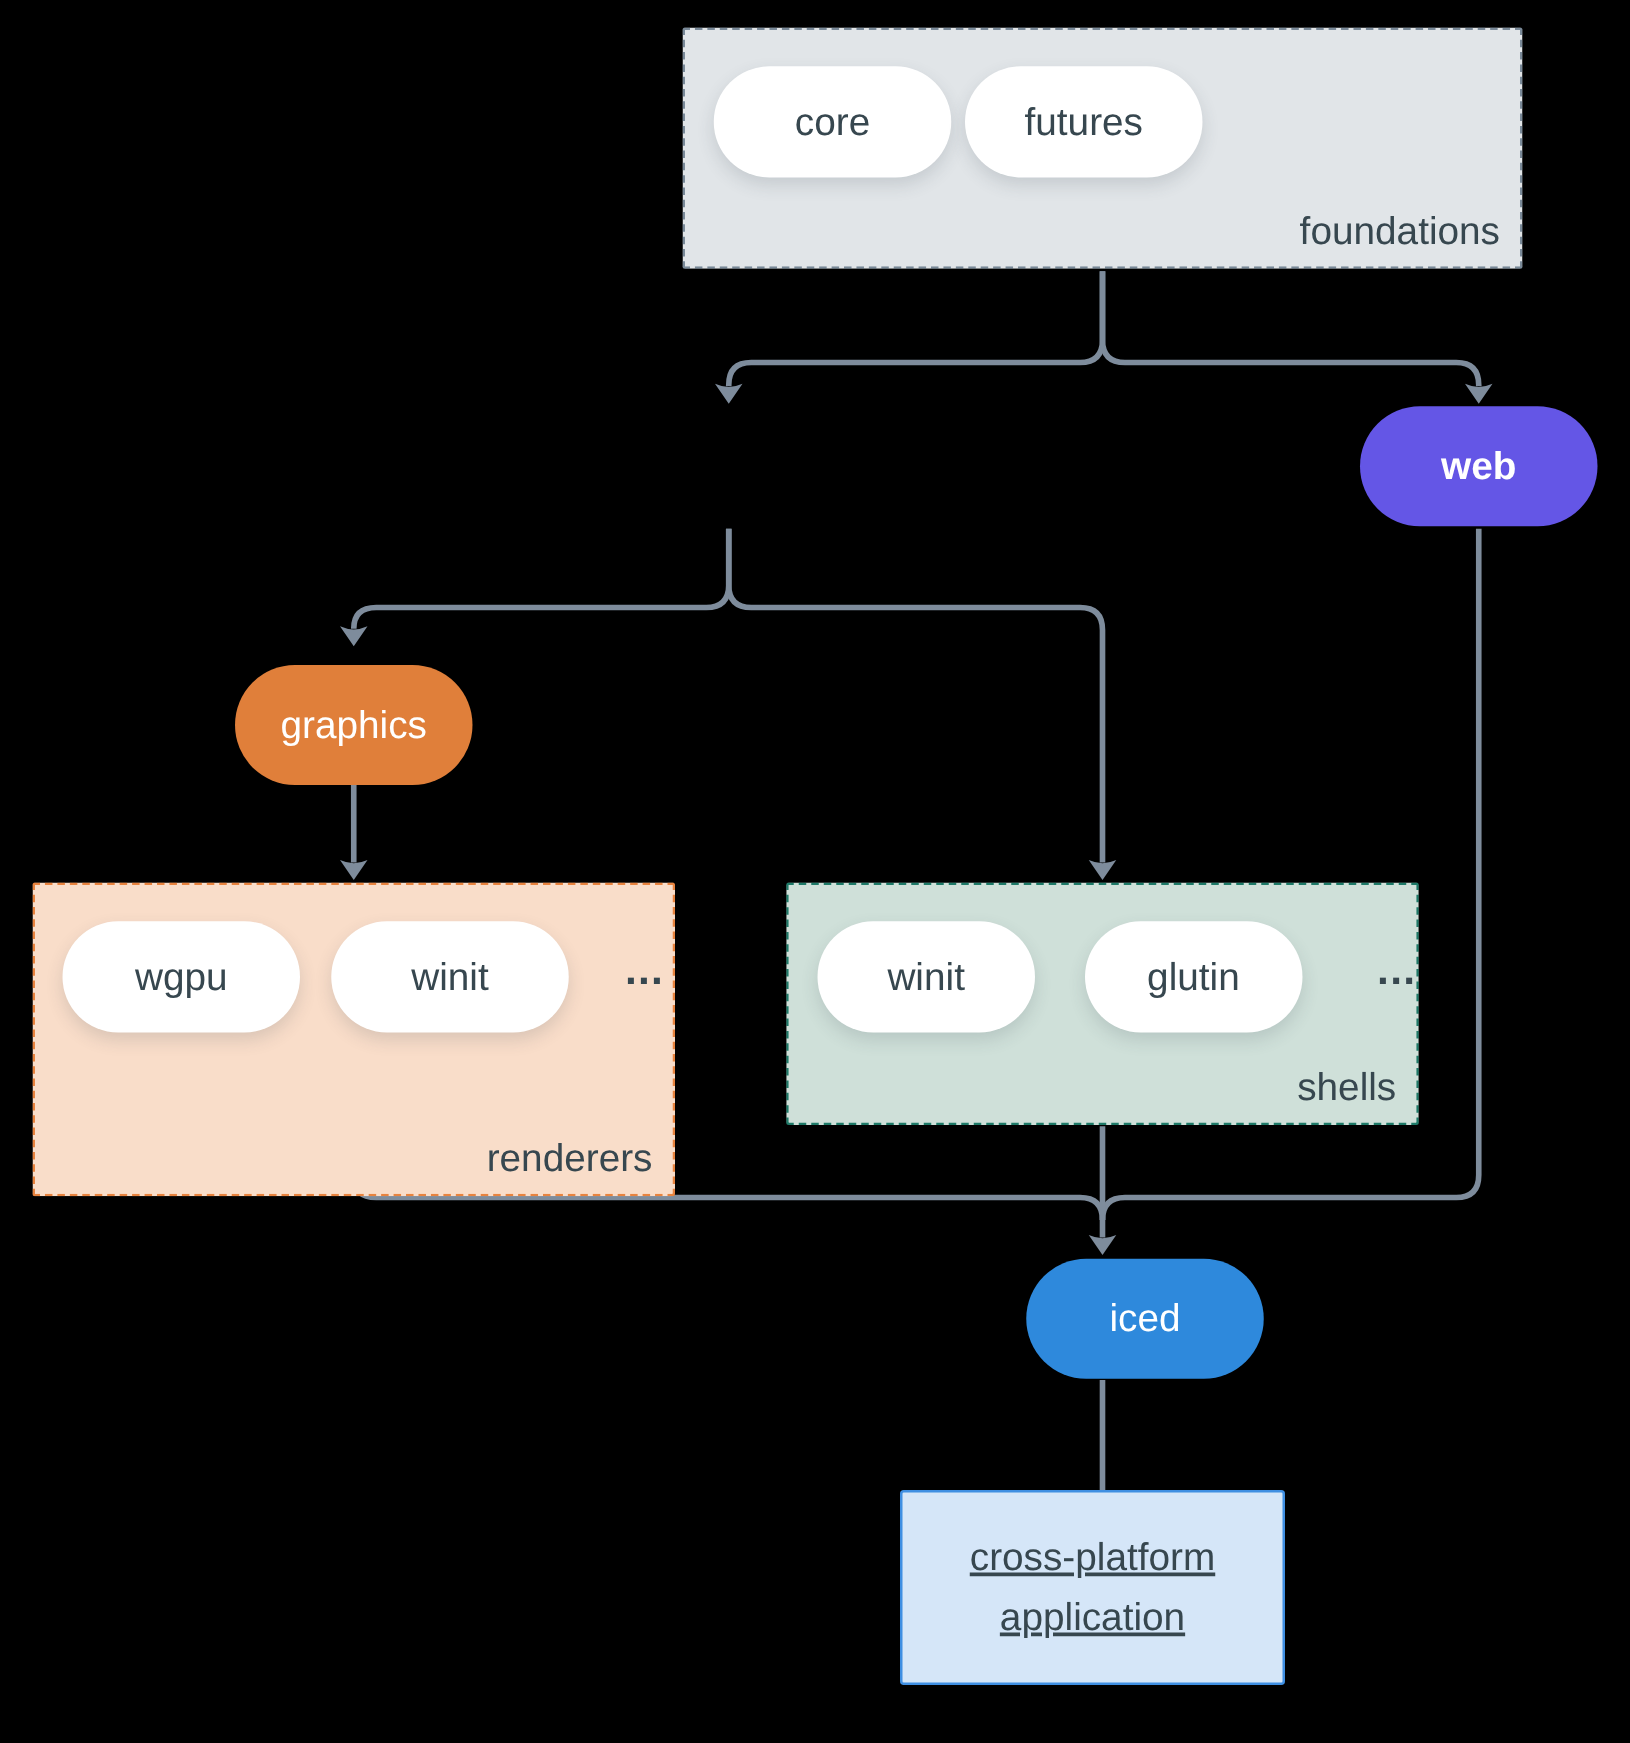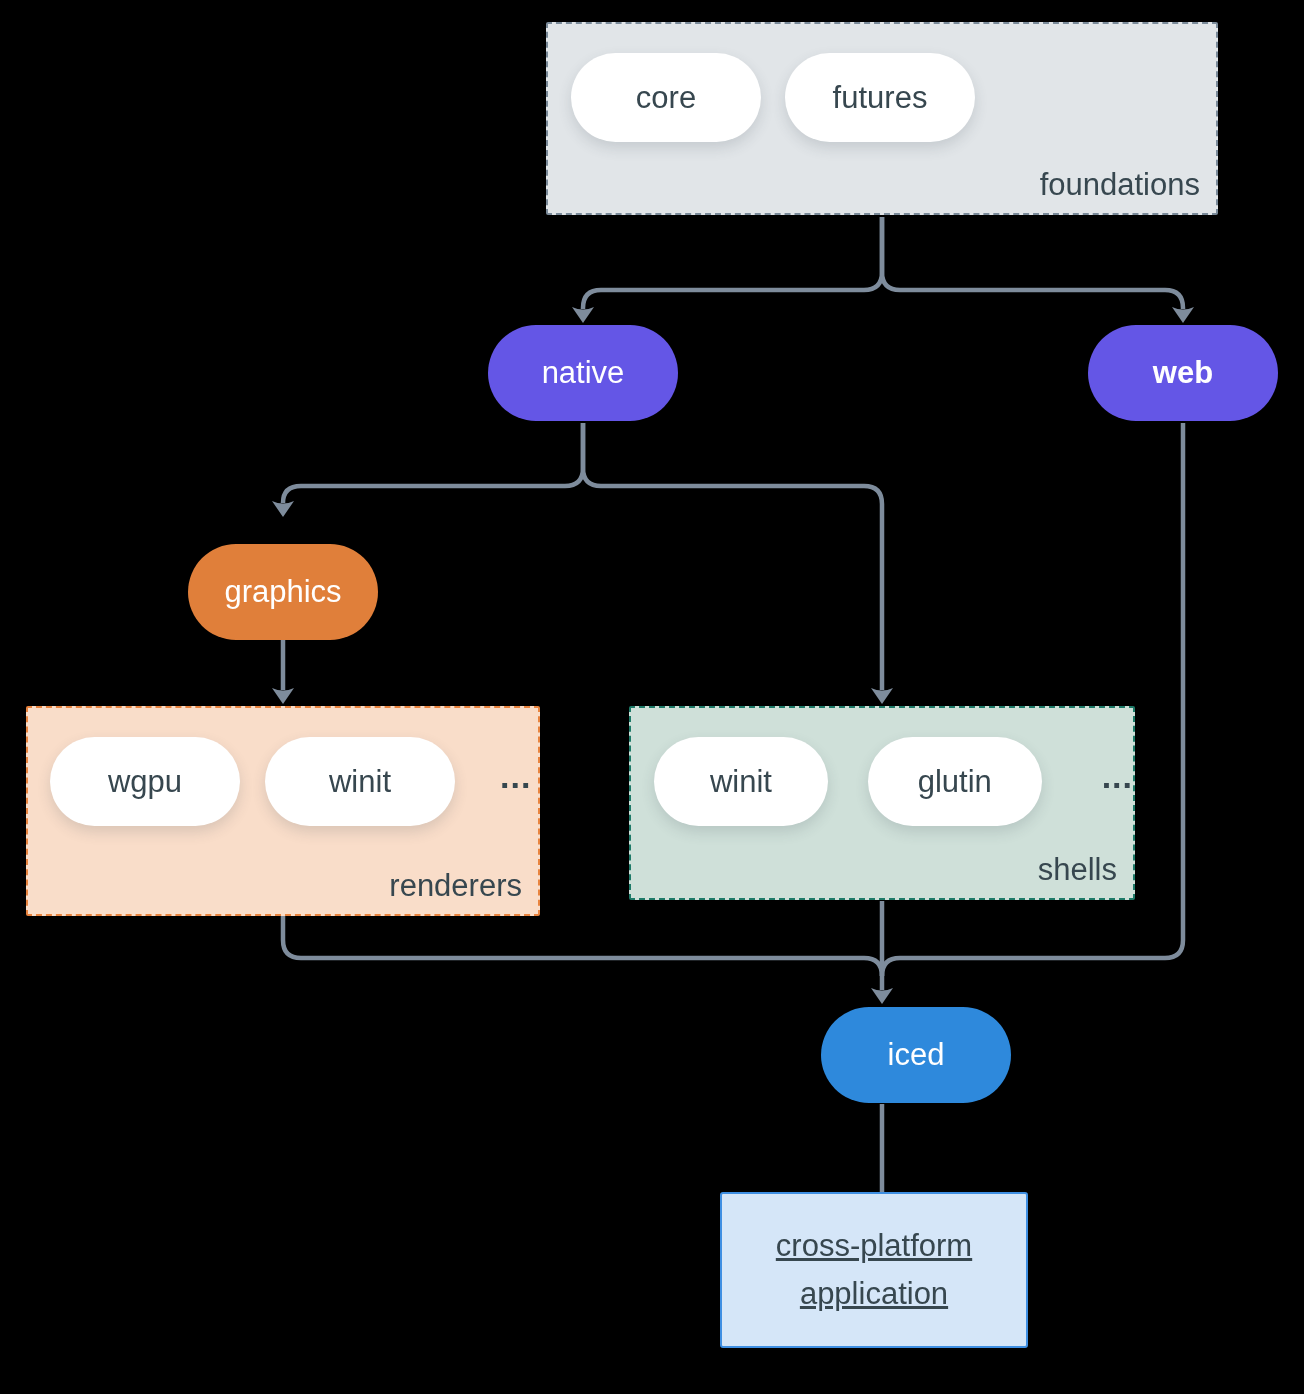--- a/index.html
+++ b/index.html
@@ -34,35 +34,35 @@
     position: absolute;
     box-sizing: border-box;
     border-radius: 2px;
   }
   .group-foundations {
     left: 546px; top: 22px; width: 672px; height: 193px;
     background: var(--foundations-bg, #e1e5e8);
     border: 2px dashed var(--foundations-border, #7a8a99);
   }
   .group-renderers {
-    left: 26px; top: 706px; width: 514px; height: 210px;
+    left: 26px; top: 706px; width: 514px; height: 251px;
     background: var(--renderers-bg, #f9ddc9);
     border: 2px dashed var(--renderers-border, #e8833e);
   }
   .group-shells {
     left: 629px; top: 706px; width: 506px; height: 194px;
     background: var(--shells-bg, #cfe0d9);
     border: 2px dashed var(--shells-border, #1e7a68);
   }
   .pill-row {
     display: flex;
     align-items: center;
     padding-top: 29px;
     padding-left: 23px;
-    gap: 24px;
+    gap: 11px;
   }
   .group-renderers .pill-row { padding-left: 22px; gap: 25px; }
   .group-shells .pill-row { padding-left: 23px; gap: 40px; }
   .pill {
     width: 190px;
     height: 89px;
     border-radius: 46px;
     background: var(--pill-white, #fff);
     color: var(--text-dark, #37474f);
     font-size: 31px;
@@ -92,21 +92,21 @@
     height: 96px;
     border-radius: 48px;
     color: #ffffff;
     font-size: 31px;
     display: flex;
     align-items: center;
     justify-content: center;
   }
   .node-native  { left: 488px;  top: 325px;  background: var(--purple, #6456e6); }
   .node-web     { left: 1088px; top: 325px;  background: var(--purple, #6456e6); font-weight: bold; }
-  .node-graphics{ left: 188px;  top: 544px;  background: var(--orange, #e07f3a); }
+  .node-graphics{ left: 188px;  top: 532px;  background: var(--orange, #e07f3a); }
   .node-iced    { left: 821px;  top: 1007px; background: var(--blue, #2e89dc); }
   .app-box {
     position: absolute;
     left: 720px; top: 1192px;
     width: 308px; height: 156px;
     box-sizing: border-box;
     background: var(--app-bg, #d5e6f8);
     border: 2px solid var(--app-border, #3f8fe2);
     border-radius: 3px;
     color: var(--text-dark, #37474f);
@@ -151,21 +151,20 @@
   </svg>
 
   <section class="group group-foundations">
     <div class="pill-row">
       <div class="pill">core</div>
       <div class="pill">futures</div>
     </div>
     <div class="group-label">foundations</div>
   </section>
 
-  <div class="node node-native">native</div>
   <div class="node node-web">web</div>
 
   <div class="node node-graphics">graphics</div>
 
   <section class="group group-renderers">
     <div class="pill-row">
       <div class="pill">wgpu</div>
       <div class="pill">winit</div>
       <span class="ellipsis">...</span>
     </div>

